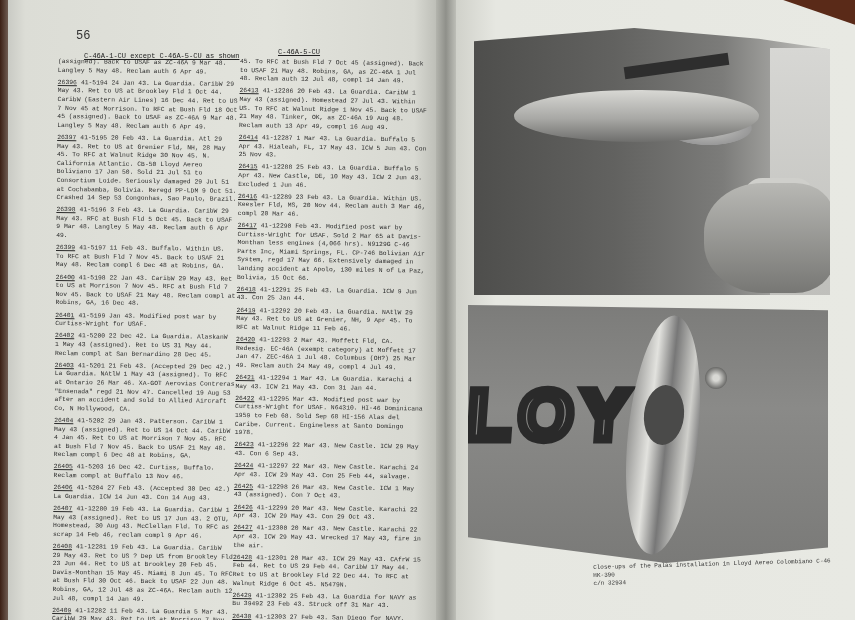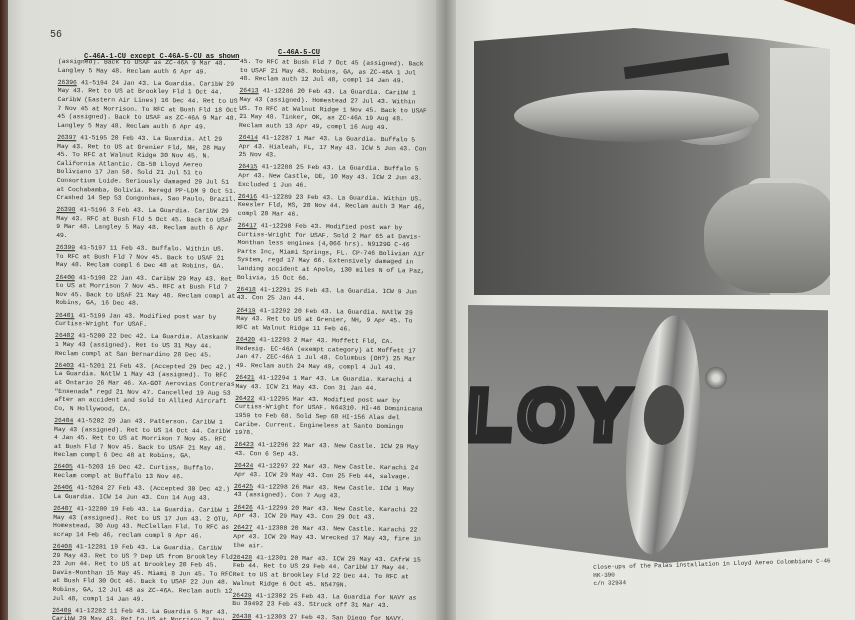--- a/index.html
+++ b/index.html
@@ -14,22 +14,22 @@
     background:linear-gradient(90deg,#c9cac4 0%,#dcddd6 4%,#e2e3dc 60%,#d8d9d2 94%,#b9bab3 100%);
   }
   .left-edge { position:absolute; left:0; top:0; width:10px; height:620px; background:linear-gradient(90deg,#3b1f14,#7a6a60); }
   .gutter { position:absolute; left:436px; top:0; width:22px; height:620px;
     background:linear-gradient(90deg,#b3b4ad 0%,#8f908a 45%,#c6c7c0 100%); }
   .right-page {
     position:absolute; left:456px; top:0; width:399px; height:620px;
     background:linear-gradient(90deg,#d0d1ca 0%,#e6e7e1 10%,#e8e9e3 100%);
     clip-path:polygon(0 0, 82% 0, 100% 4%, 100% 100%, 0 100%);
   }
-  .page-num { position:absolute; left:50px; top:29px; font-size:10px; color:#333; }
-  .col-title { position:absolute; font-size:7px; color:#222; text-decoration:underline;font-weight:bold; }
+  .page-num { position:absolute; left:76px; top:29px; font-size:12px; color:#333; }
+  .col-title { position:absolute; font-size:7px; color:#222; text-decoration:underline; }
   .col { position:absolute; font-size:6.3px; line-height:8.6px; color:#2a2a2a; letter-spacing:0.05px; }
   .col .entry { margin-bottom:3.6px; }
   .col .sn { text-decoration:underline; margin-right:4px; }
   .col-a { left:58px; top:58px; width:180px; transform:rotate(0.6deg); transform-origin:top left; }
   .col-b { left:240px; top:58px; width:190px; transform:rotate(0.8deg); transform-origin:top left; }
 
   .photo { position:absolute; overflow:hidden; }
   .photo-top {
     left:474px; top:28px; width:356px; height:267px;
     background:
@@ -102,21 +102,21 @@
       <div class="entry"><span class="sn">26415</span><span>41-12288 25 Feb 43.  La Guardia.  Buffalo 5 Apr 43.  New Castle, DE, 10 May 43.  ICW 2 Jun 43.  Excluded 1 Jun 46.</span></div>
       <div class="entry"><span class="sn">26416</span><span>41-12289 23 Feb 43.  La Guardia.  Within US.  Keesler Fld, MS, 20 Nov 44.  Reclam auth 3 Mar 46, compl 20 Mar 46.</span></div>
       <div class="entry"><span class="sn">26417</span><span>41-12290  Feb 43.  Modified post war by Curtiss-Wright for USAF.  Sold 2 Mar 65 at Davis-Monthan less engines (4,066 hrs).  N9129G C-46 Parts Inc, Miami Springs, FL.  CP-746 Bolivian Air System, regd 17 May 66.  Extensively damaged in landing accident at Apolo, 130 miles N of La Paz, Bolivia, 15 Oct 66.</span></div>
       <div class="entry"><span class="sn">26418</span><span>41-12291 25 Feb 43.  La Guardia.  ICW 9 Jun 43.  Con 25 Jan 44.</span></div>
       <div class="entry"><span class="sn">26419</span><span>41-12292 20 Feb 43.  La Guardia.  NAtlW 29 May 43.  Ret to US at Grenier, NH, 9 Apr 45.  To RFC at Walnut Ridge 11 Feb 46.</span></div>
       <div class="entry"><span class="sn">26420</span><span>41-12293 2 Mar 43.  Moffett Fld, CA.  Redesig. EC-46A (exempt category) at Moffett 17 Jan 47.  ZEC-46A 1 Jul 48.  Columbus (OH?) 25 Mar 49.  Reclam auth 24 May 49, compl 4 Jul 49.</span></div>
       <div class="entry"><span class="sn">26421</span><span>41-12294 1 Mar 43.  La Guardia.  Karachi 4 May 43.  ICW 21 May 43.  Con 31 Jan 44.</span></div>
       <div class="entry"><span class="sn">26422</span><span>41-12295  Mar 43.  Modified post war by Curtiss-Wright for USAF.  N64310.  HI-46 Dominicana 1959 to Feb 68.  Sold Sep 68 HI-156 Alas del Caribe.  Current.  Engineless at Santo Domingo 1978.</span></div>
       <div class="entry"><span class="sn">26423</span><span>41-12296 22 Mar 43.  New Castle.  ICW 29 May 43.  Con 6 Sep 43.</span></div>
       <div class="entry"><span class="sn">26424</span><span>41-12297 22 Mar 43.  New Castle.  Karachi 24 Apr 43.  ICW 29 May 43.  Con 25 Feb 44, salvage.</span></div>
-      <div class="entry"><span class="sn">26425</span><span>41-12298 26 Mar 43.  New Castle.  ICW 1 May 43 (assigned).  Con 7 Aug 43.</span></div>
+      <div class="entry"><span class="sn">26425</span><span>41-12298 26 Mar 43.  New Castle.  ICW 1 May 43 (assigned).  Con 7 Oct 43.</span></div>
       <div class="entry"><span class="sn">26426</span><span>41-12299 20 Mar 43.  New Castle.  Karachi 22 Apr 43.  ICW 29 May 43.  Con 29 Oct 43.</span></div>
       <div class="entry"><span class="sn">26427</span><span>41-12300 20 Mar 43.  New Castle.  Karachi 22 Apr 43.  ICW 29 May 43.  Wrecked 17 May 43, fire in the air.</span></div>
       <div class="entry"><span class="sn">26428</span><span>41-12301 20 Mar 43.  ICW 29 May 43.  CAfrW 15 Feb 44.  Ret to US 29 Feb 44.  CaribW 17 May 44.  Ret to US at Brookley Fld 22 Dec 44.  To RFC at Walnut Ridge 6 Oct 45.  N5479N.</span></div>
       <div class="entry"><span class="sn">26429</span><span>41-12302 25 Feb 43.  La Guardia for NAVY as Bu 39492 23 Feb 43.  Struck off 31 Mar 43.</span></div>
       <div class="entry"><span class="sn">26430</span><span>41-12303 27 Feb 43.  San Diego for NAVY, probably as Bu 39493 27 Feb 43.  Anacostia.  VMJ-353 19 Mar 43.  HDN MAG-35 by Sep 44.  MAG-33 9 Apr 46.  Subsequent history unknown.</span></div>
     </div>
 
   <div class="gutter"></div>
 
   <div class="right-page"></div>

